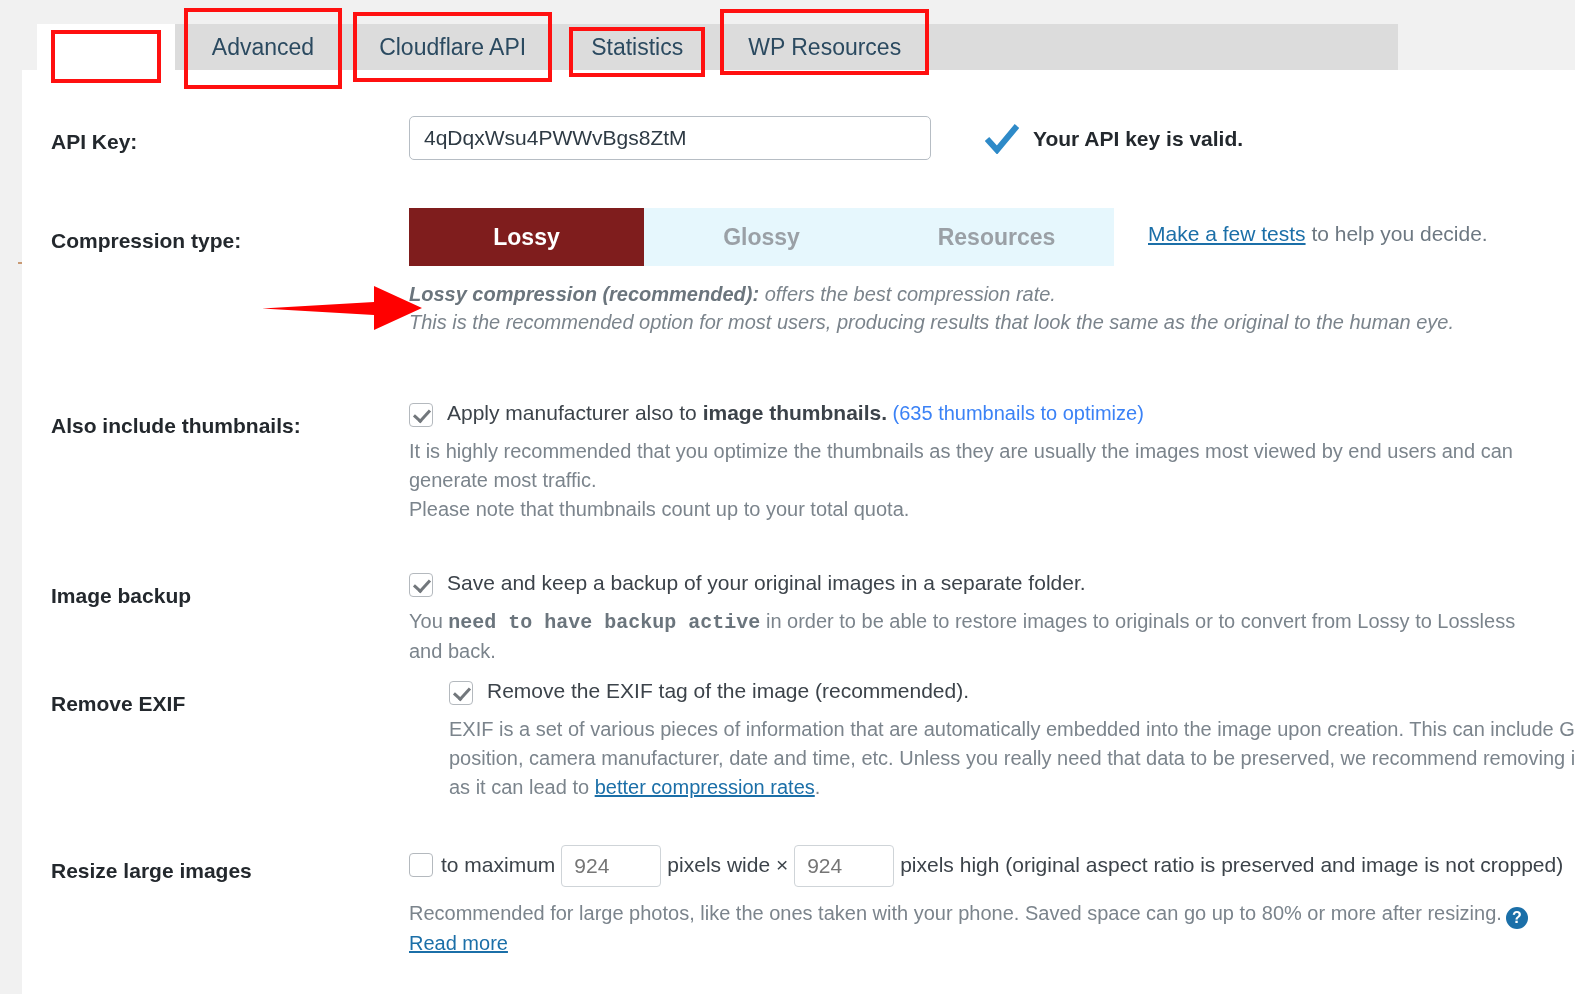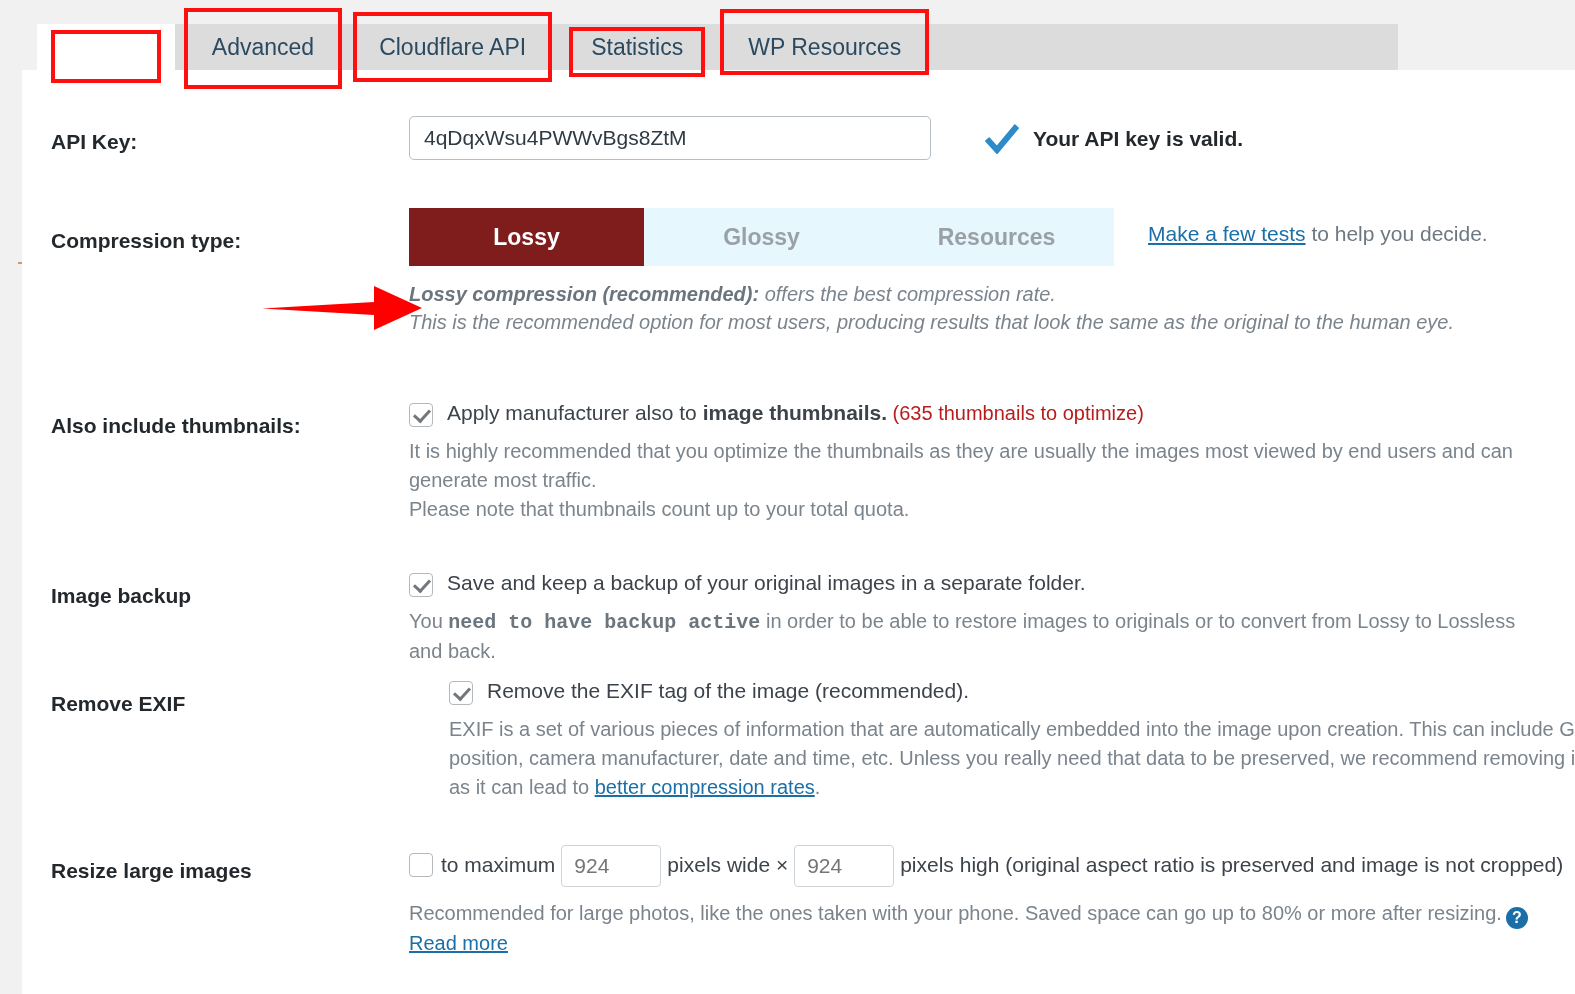--- a/index.html
+++ b/index.html
@@ -246,21 +246,21 @@
     gap: 14px;
   }
   .cb-line .cb { margin-top: 3px; }
   .cb-text {
     font-size: 21px;
     color: #3c434a;
     line-height: 26px;
   }
   .cb-text b { font-weight: bold; }
   .cb-text .muted {
-    color: #b91c1c;
+    color: #3b82f6;
     font-size: 20px;
   }
   .sub-desc {
     font-size: 20px;
     line-height: 29px;
     color: #7b848c;
     margin-top: 10px;
   }
   .sub-desc b { color: #6b757d; font-family: Liberation Mono, monospace; }
   .sub-desc a, .inline-link {

